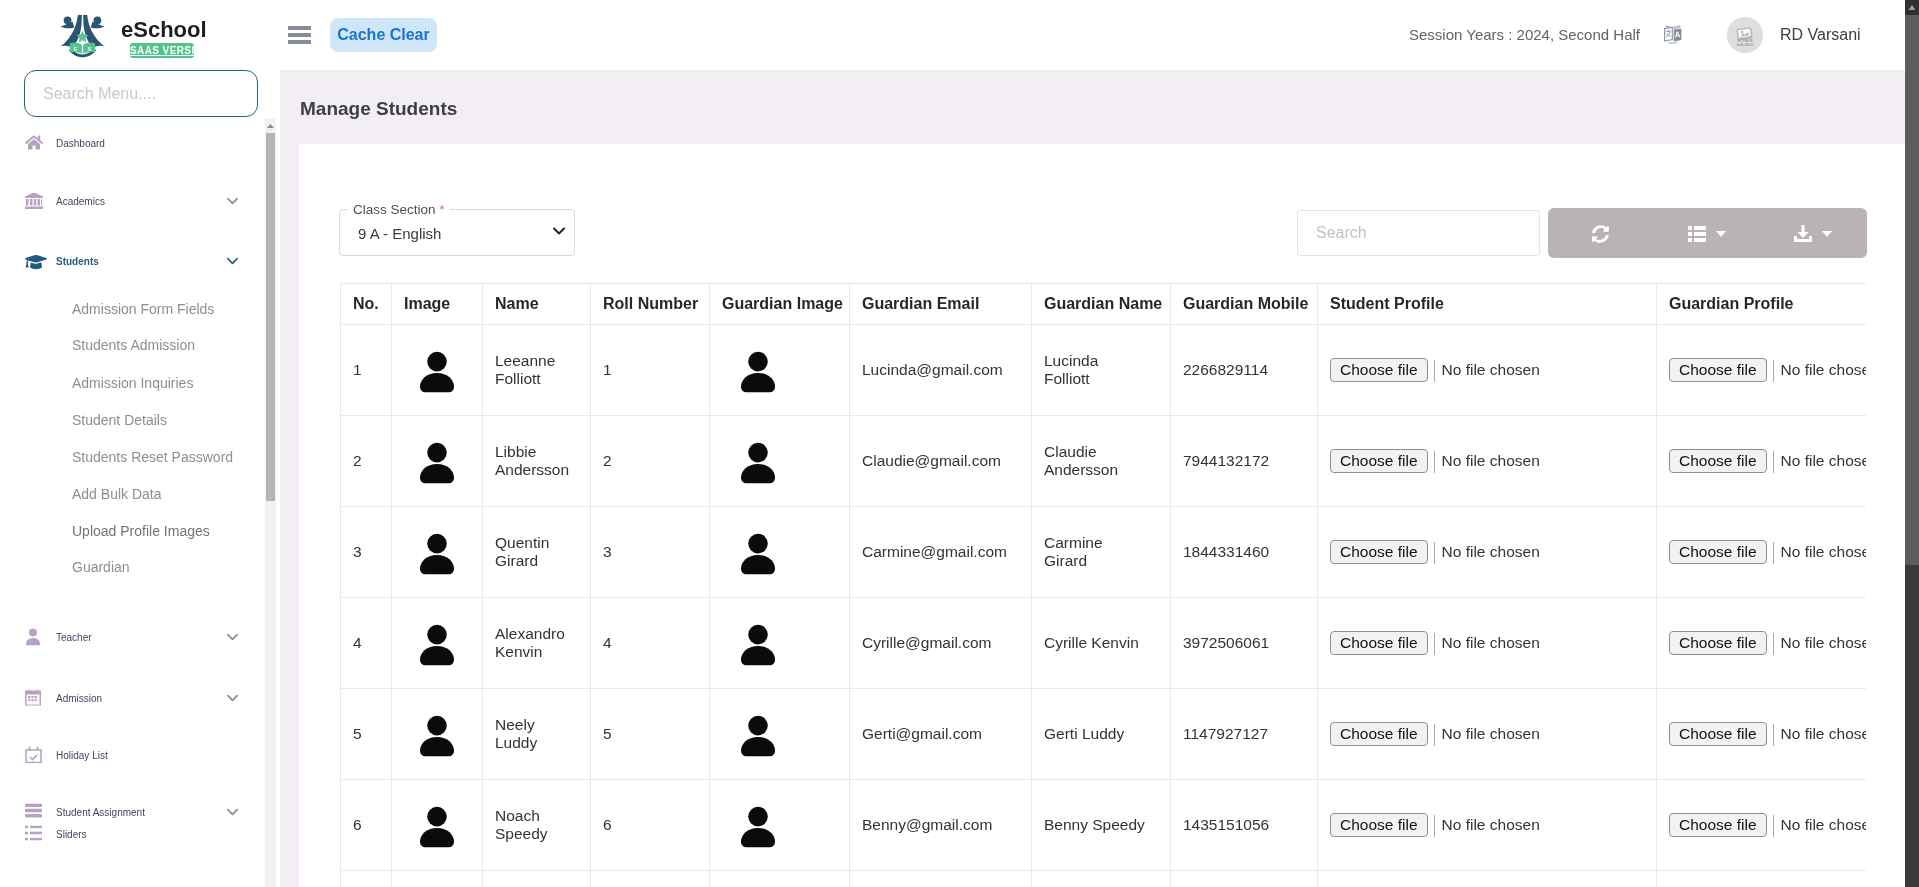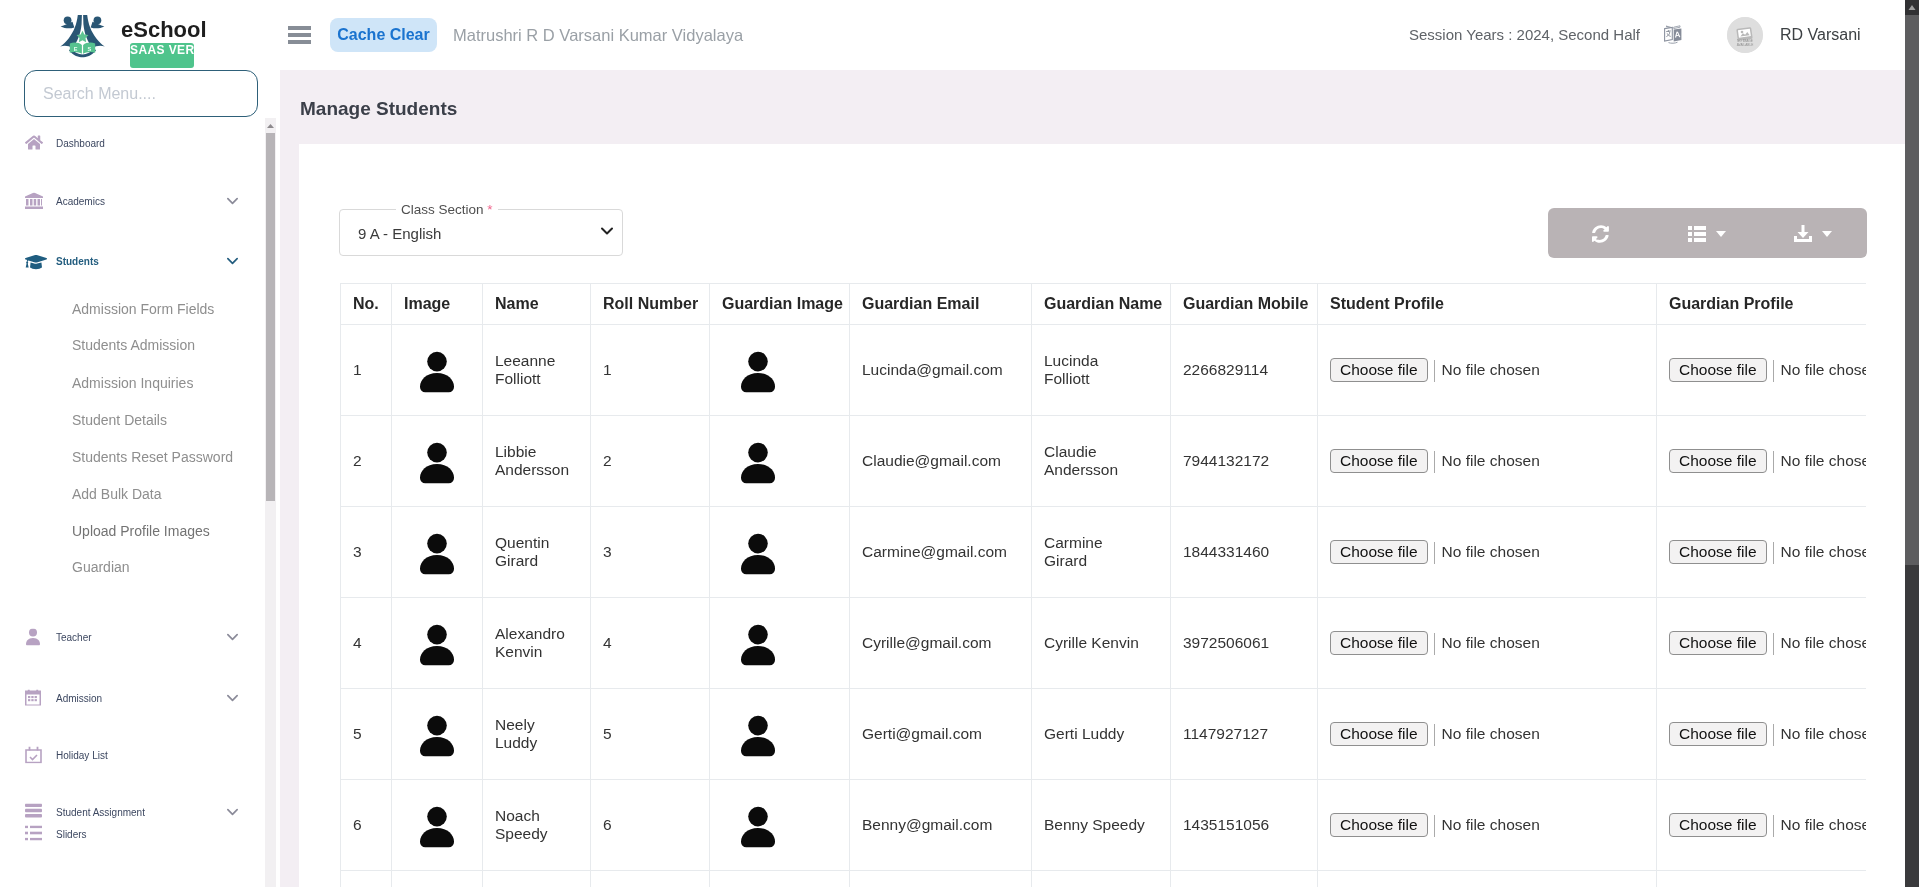--- a/index.html
+++ b/index.html
@@ -26,21 +26,21 @@
 
 #sbtrack { position:absolute; left:265px; top:118px; width:11px; height:769px; background:#f2f0f2; }
 #sbthumb { position:absolute; left:266px; top:133px; width:9px; height:368px; background:#b7b4b7; }
 
 
 #main { position:absolute; left:280px; top:70px; width:1639px; height:817px; background:#f3eef3; }
 #title { position:absolute; left:20px; top:28px; font-size:19px; font-weight:bold; color:#3b3f49; }
 #card { position:absolute; left:19px; top:74px; width:1620px; height:760px; background:#fff; }
 
 
-#cs { position:absolute; left:40px; top:58px; width:284px; height:54px; border:1px solid #d9d9d9; border-radius:4px;padding-left:48px; }
+#cs { position:absolute; left:40px; top:58px; width:236px; height:54px; border:1px solid #d9d9d9; border-radius:4px; }
 #cs legend { margin-left:8px; padding:0 5px; font-size:13.5px; color:#4f4f4f; }
 #cs .val { position:absolute; left:18px; top:8px; font-size:15px; color:#3b3b3b; }
 #cs .chev { position:absolute; right:8px; top:7px; }
 
 
 #tsearch { position:absolute; left:998px; top:66px; width:243px; height:46px; border:1px solid #e6e3e6; border-radius:3px; color:#c9c0c4; font-size:16px; line-height:44px; padding-left:18px; }
 #btngrp { position:absolute; left:1249px; top:64px; width:319px; height:50px; background:#b9b3b5; border-radius:6px; }
 #btngrp .b { position:absolute; top:0; width:106px; height:50px; text-align:center; }
 #btngrp svg { vertical-align:middle; }
 
@@ -63,20 +63,21 @@
 <div id="main">
   <div id="title">Manage Students</div>
   <div id="card">
     <fieldset id="cs">
         <legend>Class Section <span style="color:#f0648c">*</span></legend>
       <div class="val">9 A - English</div>
       <svg class="chev" width="14" height="14" viewBox="0 0 14 14">
           <path d="M2 4.5 L7 9.5 L12 4.5" stroke="#222" stroke-width="2" fill="none" stroke-linecap="round" stroke-linejoin="round"></path>
         </svg>
     </fieldset>
+    <div id="tsearch">Search</div>
     <div id="btngrp">
       <div class="b" style="left:0;line-height:50px;">
         <svg width="18" height="18" viewBox="0 0 512 512">
             <path fill="#fff" d="M370.7 133.3C339.5 104 298 88 256 88c-77.5 0-144.3 53.2-163.8 126.1-1.9 7.2-8.4 12.2-15.8 12.2H21.3c-10.1 0-17.8-9.2-15.9-19.1C29.6 92.2 132.4 8 256 8c59.7 0 114.1 22.5 155.3 59.4l28.4-28.4c15.1-15.1 41-4.4 41 17v111.8c0 13.3-10.7 24-24 24H344.9c-21.4 0-32.1-25.9-17-41l42.8-42.8zM21.3 320h111.8c21.4 0 32.1 25.9 17 41l-42.8 42.8C138.5 408 180 424 222 424c77.5 0 144.3-53.2 163.8-126.1 1.9-7.2 8.4-12.2 15.8-12.2h55.1c10.1 0 17.8 9.2 15.9 19.1C448.4 419.8 345.6 504 222 504c-59.7 0-114.1-22.5-155.3-59.4l-28.4 28.4c-15.1 15.1-41 4.4-41-17V344.2c0-13.3 10.7-24 24-24z"></path>
           </svg>
       </div>
       <div class="b" style="left:106px;line-height:50px;">
         <svg width="18" height="16" viewBox="0 0 18 16">
             <rect x="0" y="0" width="4" height="4" fill="#fff"></rect>
             <rect x="6" y="0" width="12" height="4" fill="#fff"></rect>
@@ -278,21 +279,20 @@
   </div>
 </div>
 
 <div id="topbar">
   <div id="hamb">
       <div></div>
       <div></div>
       <div style="margin-bottom:0"></div>
     </div>
   <div id="cacheclear">Cache Clear</div>
-  <div id="schoolname">Matrushri R D Varsani Kumar Vidyalaya</div>
   <div id="session">Session Years : 2024, Second Half</div>
   <svg id="trico" style="position:absolute;left:1663px;top:24px" width="20" height="20" viewBox="0 0 20 20">
   <path d="M3 1.5 L9.3 3.2 L9.3 4.6 L3 3 Z" fill="#9aa0ab"></path>
   <path d="M17 1.8 L10.7 3.2 L10.7 4.6 L17 3.2 Z" fill="none" stroke="#9aa0ab" stroke-width="0.9"></path>
   <path d="M1.6 4.6 L9.3 3.4 L9.3 15.6 L1.6 17 Z" fill="#ffffff" stroke="#8d93a0" stroke-width="1.1"></path>
   <path d="M10.7 5.6 L18.4 4.4 L18.4 16 L10.7 17.6 Z" fill="#868c99"></path>
   <g stroke="#7e8490" stroke-width="0.9" fill="none">
     <path d="M3.2 7.6 L7.7 6.9"></path>
     <path d="M5.4 6.2 L5.4 7.9"></path>
     <path d="M6.8 7.6 C6.8 10 5.4 11.6 3.4 12.6"></path>
@@ -330,21 +330,21 @@
 <path fill="#5ec392" d="M23 15.4 l1.8 3.65 4.05.6 -2.9 2.85 .65 4.05 -3.6-1.9 -3.6 1.9 .65-4.05 -2.9-2.85 4.05-.6 z"></path>
 <path fill="#2a5674" d="M9.8 34.6 C14 39.6 19.5 41.4 23 41.4 C26.5 41.4 32 39.6 36.2 34.6 L34.6 32.6 C31.5 36.6 27 38.6 23 38.6 C19 38.6 14.5 36.6 11.4 32.6 Z"></path>
 <g>
  <path fill="#56c28f" d="M10.6 27.8 C14.8 26.2 19.4 26.9 22.4 29.2 L22.4 38.0 C19.4 36.0 14.8 35.5 10.6 36.9 Z"></path>
  <path fill="#56c28f" d="M35.4 27.8 C31.2 26.2 26.6 26.9 23.6 29.2 L23.6 38.0 C26.6 36.0 31.2 35.5 35.4 36.9 Z"></path>
  <text x="16.2" y="34.8" font-size="5.5" font-weight="bold" fill="#eafff3" text-anchor="middle">E</text>
  <text x="29.8" y="34.8" font-size="5.5" font-weight="bold" fill="#eafff3" text-anchor="middle">S</text>
 </g>
 </svg>
   <div style="position:absolute;left:121px;top:17px;font-size:22px;font-weight:bold;color:#1e1e1e;letter-spacing:0;">eSchool</div>
-  <div style="position:absolute;left:130px;top:43px;width:64px;height:25px;background:#4fc48c;border-radius:3px;color:#fff;font-size:12px;font-weight:bold;text-align:center;line-height:15px;letter-spacing:0.4px;white-space:nowrap;">SAAS VERSION</div>
+  <div style="position:absolute;left:130px;top:43px;width:64px;height:15px;background:#4fc48c;border-radius:3px;color:#fff;font-size:10px;font-weight:bold;text-align:center;line-height:15px;letter-spacing:0.4px;white-space:nowrap;text-decoration:underline;">SAAS VERSION</div>
   <div id="searchmenu">Search Menu....</div>
   <div id="menu">
       <div class="mi" style="top: 131px;">
         <span class="ico"><svg width="18" height="16" viewBox="0 0 576 512">
             <path fill="#b7a2c2" d="M280.37 148.26L96 300.11V464a16 16 0 0 0 16 16l112.06-.29a16 16 0 0 0 15.92-16V368a16 16 0 0 1 16-16h64a16 16 0 0 1 16 16v95.64a16 16 0 0 0 16 16.05L464 480a16 16 0 0 0 16-16V300L295.67 148.26a12.19 12.19 0 0 0-15.3 0zM571.6 251.47L488 182.56V44.05a12 12 0 0 0-12-12h-56a12 12 0 0 0-12 12v72.61L318.47 43a48 48 0 0 0-61 0L4.34 251.47a12 12 0 0 0-1.6 16.9l25.5 31A12 12 0 0 0 45.15 301l235.22-193.74a12.19 12.19 0 0 1 15.3 0L530.9 301a12 12 0 0 0 16.9-1.6l25.5-31a12 12 0 0 0-1.7-16.93z"></path>
           </svg></span>
         <span class="txt" style="color:#3c4760">Dashboard</span>
       </div>
       <div class="mi" style="top: 189px;">
         <span class="ico"><svg width="18" height="17" viewBox="0 0 18 17">

